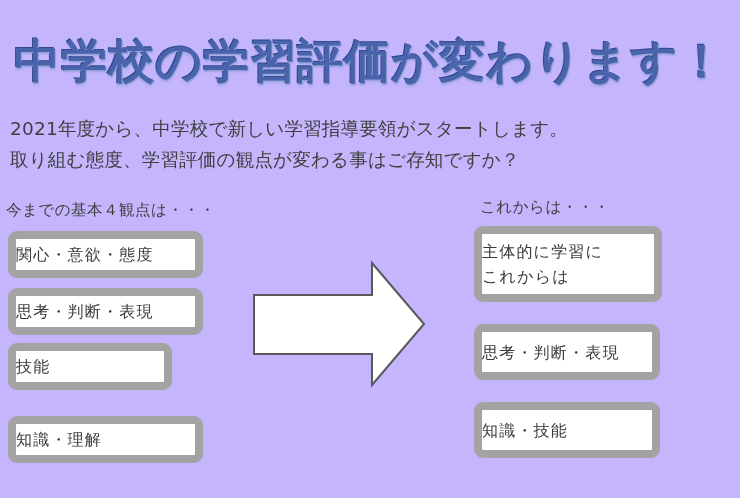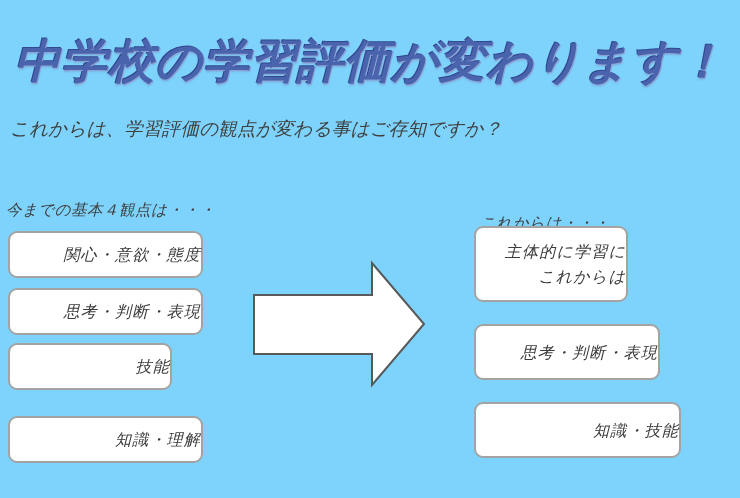--- a/index.html
+++ b/index.html
@@ -7,23 +7,22 @@
     padding: 0;
     background: #ffffff;
   }
   body {
     font-family: "DejaVu Sans", "Liberation Sans", sans-serif;
   }
   .page {
     position: relative;
     width: 740px;
     height: 498px;
-    background: #7dd3fc;
+    background: #c4b5fd;
     overflow: hidden;
-    font-style: italic;
   }
 
   
   .title {
     position: absolute;
     left: 0;
     top: 36px;
     width: 740px;
     text-align: center;
     font-size: 46px;
@@ -53,70 +52,71 @@
 
   
   .caption {
     position: absolute;
     color: #3f3f3f;
     font-size: 15.5px;
     letter-spacing: 0.5px;
     white-space: nowrap;
   }
   .caption.left  { left: 6px;   top: 200px; }
-  .caption.right { left: 480px; top: 197px; margin-top: 16px; }
+  .caption.right { left: 480px; top: 197px; }
 
   
   .chip {
     position: absolute;
     box-sizing: border-box;
     background: #ffffff;
-    border: 2px solid #a3a3a3;
+    border: 8px solid #a3a3a3;
     border-radius: 9px;
     display: flex;
     flex-direction: column;
-    align-items: flex-end;
+    align-items: flex-start;
     justify-content: center;
     color: #3a3a3a;
     font-size: 16px;
     line-height: 25px;
     letter-spacing: 1.2px;
     white-space: nowrap;
   }
 
   
   .chip.l1 { left: 8px; top: 231px; width: 195px; height: 47px; }
   .chip.l2 { left: 8px; top: 288px; width: 195px; height: 47px; }
   .chip.l3 { left: 8px; top: 343px; width: 164px; height: 47px; }
   .chip.l4 { left: 8px; top: 416px; width: 195px; height: 47px; }
 
   
-  .chip.r1 { left: 474px; top: 226px; width: 154px; height: 76px; padding-left: 20px; }
+  .chip.r1 { left: 474px; top: 226px; width: 188px; height: 76px; }
   .chip.r2 { left: 474px; top: 324px; width: 186px; height: 56px; }
-  .chip.r3 { left: 474px; top: 402px; width: 207px; height: 56px; }
+  .chip.r3 { left: 474px; top: 402px; width: 186px; height: 56px; }
 
   
   .arrow {
     position: absolute;
     left: 248px;
     top: 258px;
     width: 182px;
     height: 132px;
   }
   .arrow svg { display: block; width: 100%; height: 100%; }
 </style>
 </head>
 <body>
 
 <div class="page">
 
   <div class="title">中学校の学習評価が変わります！</div>
 
   <div class="lede">
-    <div>これからは、学習評価の観点が変わる事はご存知ですか？</div>
+    <div>2021年度から、中学校で新しい学習指導要領がスタートします。</div>
+    <div>取り組む態度、学習評価の観点が変わる事はご存知ですか？</div>
   </div>
 
   <div class="caption left">今までの基本４観点は・・・</div>
 
   <div class="caption right">これからは・・・</div>
 
   <div class="chip l1">
     <span>関心・意欲・態度</span>
   </div>
   <div class="chip l2">

